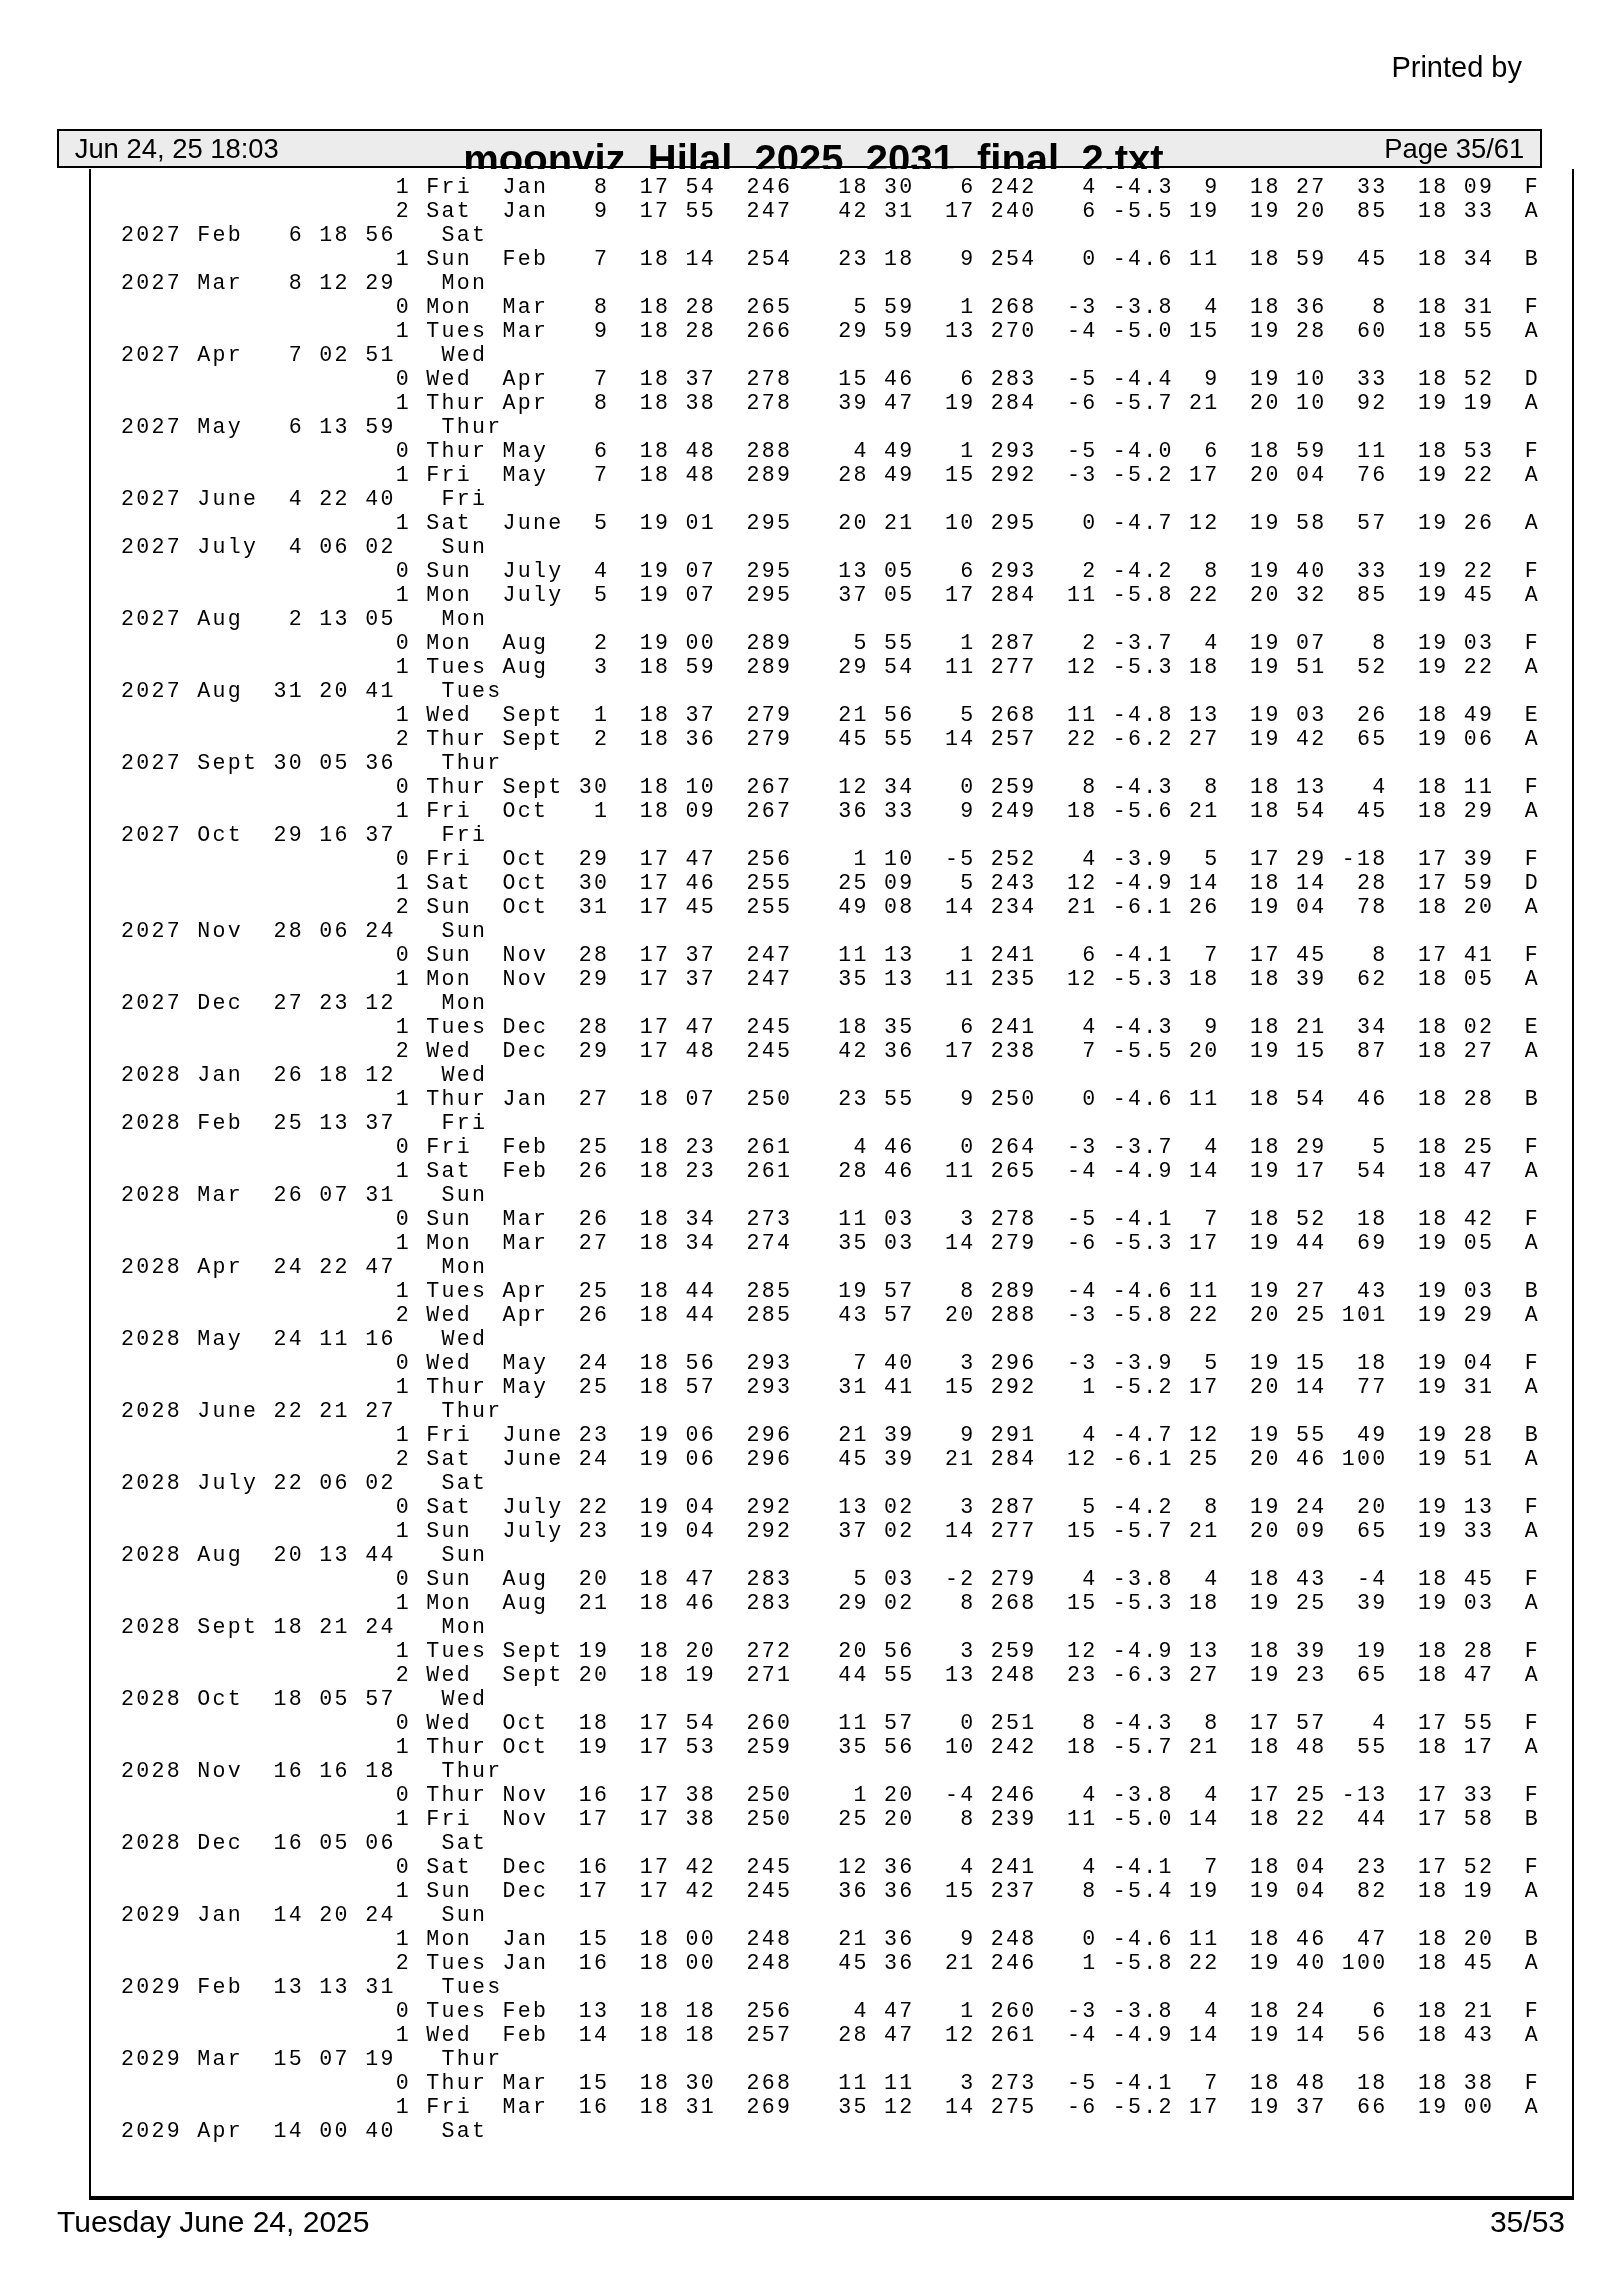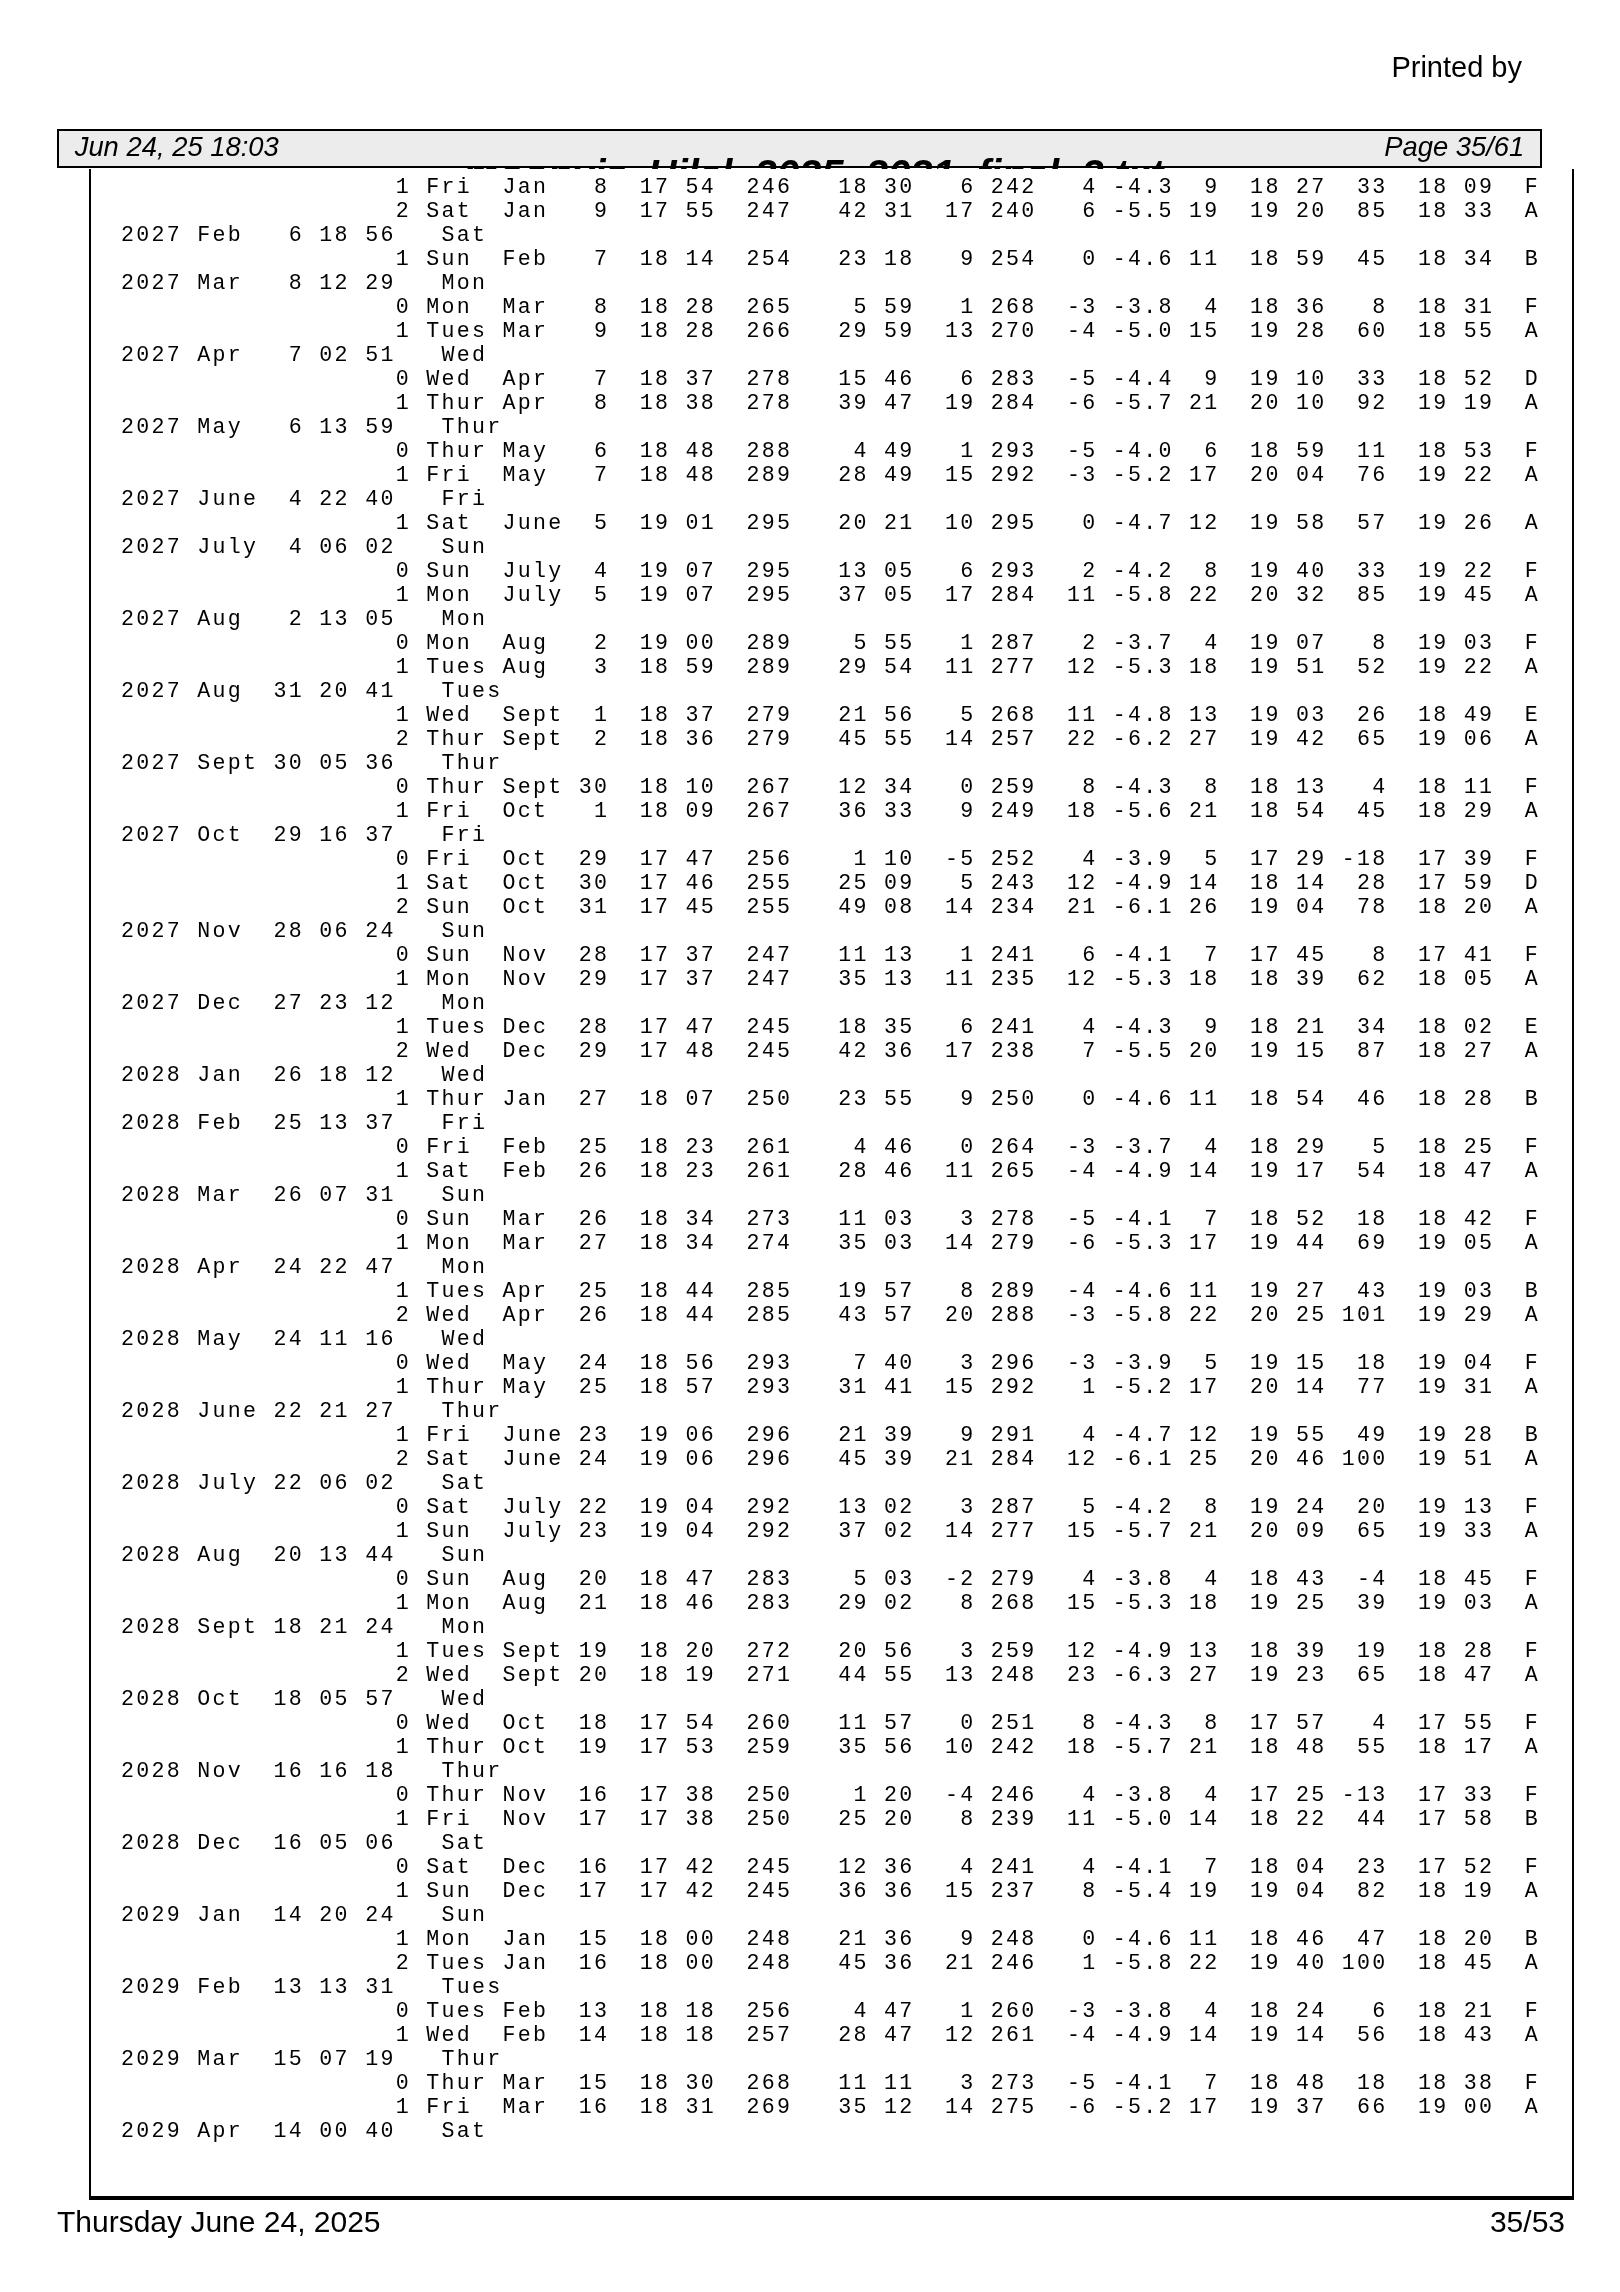--- a/index.html
+++ b/index.html
@@ -20,23 +20,22 @@
     position:absolute;top:51px;right:98px;
     font-size:29px;line-height:33px;
     font-family:"Liberation Sans", sans-serif;
   }
   .header-box{
     position:absolute;left:57px;top:129px;
     box-sizing:border-box;
     width:1485px;height:39px;
     background:var(--header-bg);
     border:2.9px solid var(--border);
-    display:flex;justify-content:space-between;
+    display:flex;align-items:center;justify-content:space-between;
     padding:0 15.7px;
-    font-style:italic;
   }
   .hdr-date{font-size:27.4px;}
   .hdr-title{font-size:40px;font-weight:bold;margin-top:21px;}
   .hdr-page{font-size:27.4px;margin-left:36px;}
   .body-box{
     position:absolute;left:57px;top:169px;
     box-sizing:border-box;
     width:1485px;height:2031px;
     background:#ffffff;
     border:2.9px solid var(--border);
@@ -153,18 +152,18 @@
                   2 Tues Jan  16  18 00  248   45 36  21 246   1 -5.8 22  19 40 100  18 45  A
 2029 Feb  13 13 31   Tues
                   0 Tues Feb  13  18 18  256    4 47   1 260  -3 -3.8  4  18 24   6  18 21  F
                   1 Wed  Feb  14  18 18  257   28 47  12 261  -4 -4.9 14  19 14  56  18 43  A
 2029 Mar  15 07 19   Thur
                   0 Thur Mar  15  18 30  268   11 11   3 273  -5 -4.1  7  18 48  18  18 38  F
                   1 Fri  Mar  16  18 31  269   35 12  14 275  -6 -5.2 17  19 37  66  19 00  A
 2029 Apr  14 00 40   Sat</pre>
   </div>
 
-  <div class="footer-left">Thursday June 24, 2025</div>
+  <div class="footer-left">Tuesday June 24, 2025</div>
 
   <div class="footer-right">35/53</div>
 
 </div>
 
 
 </body></html>

